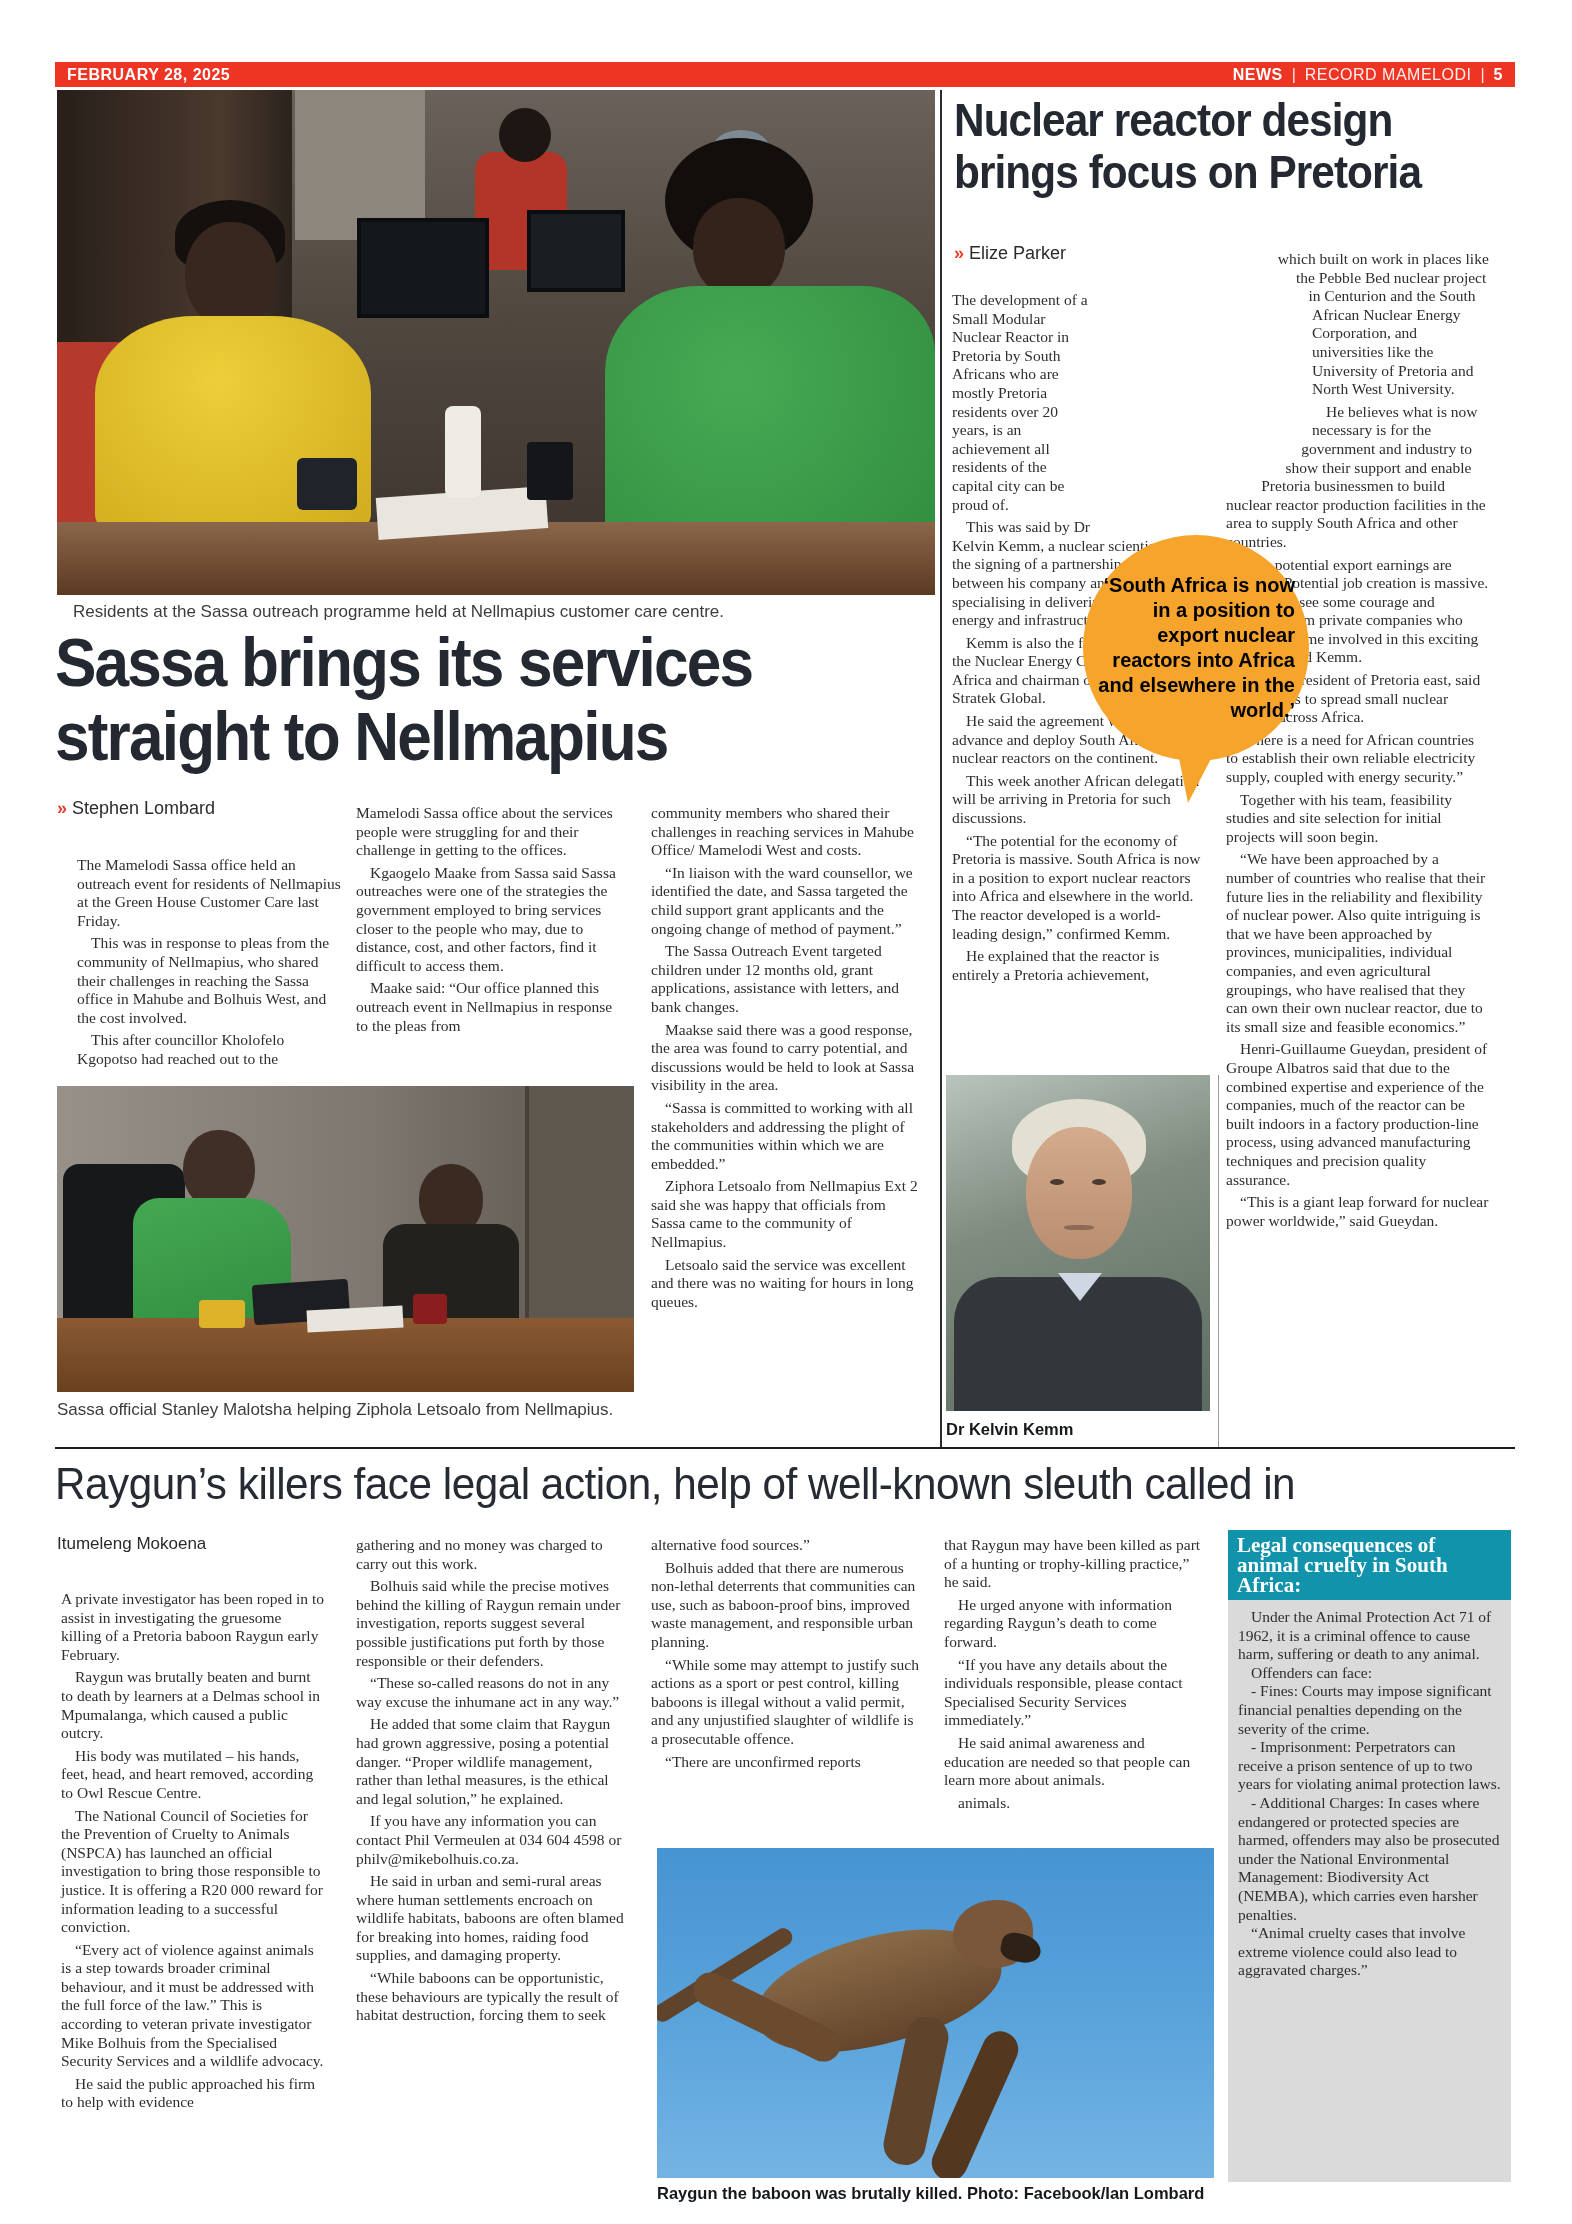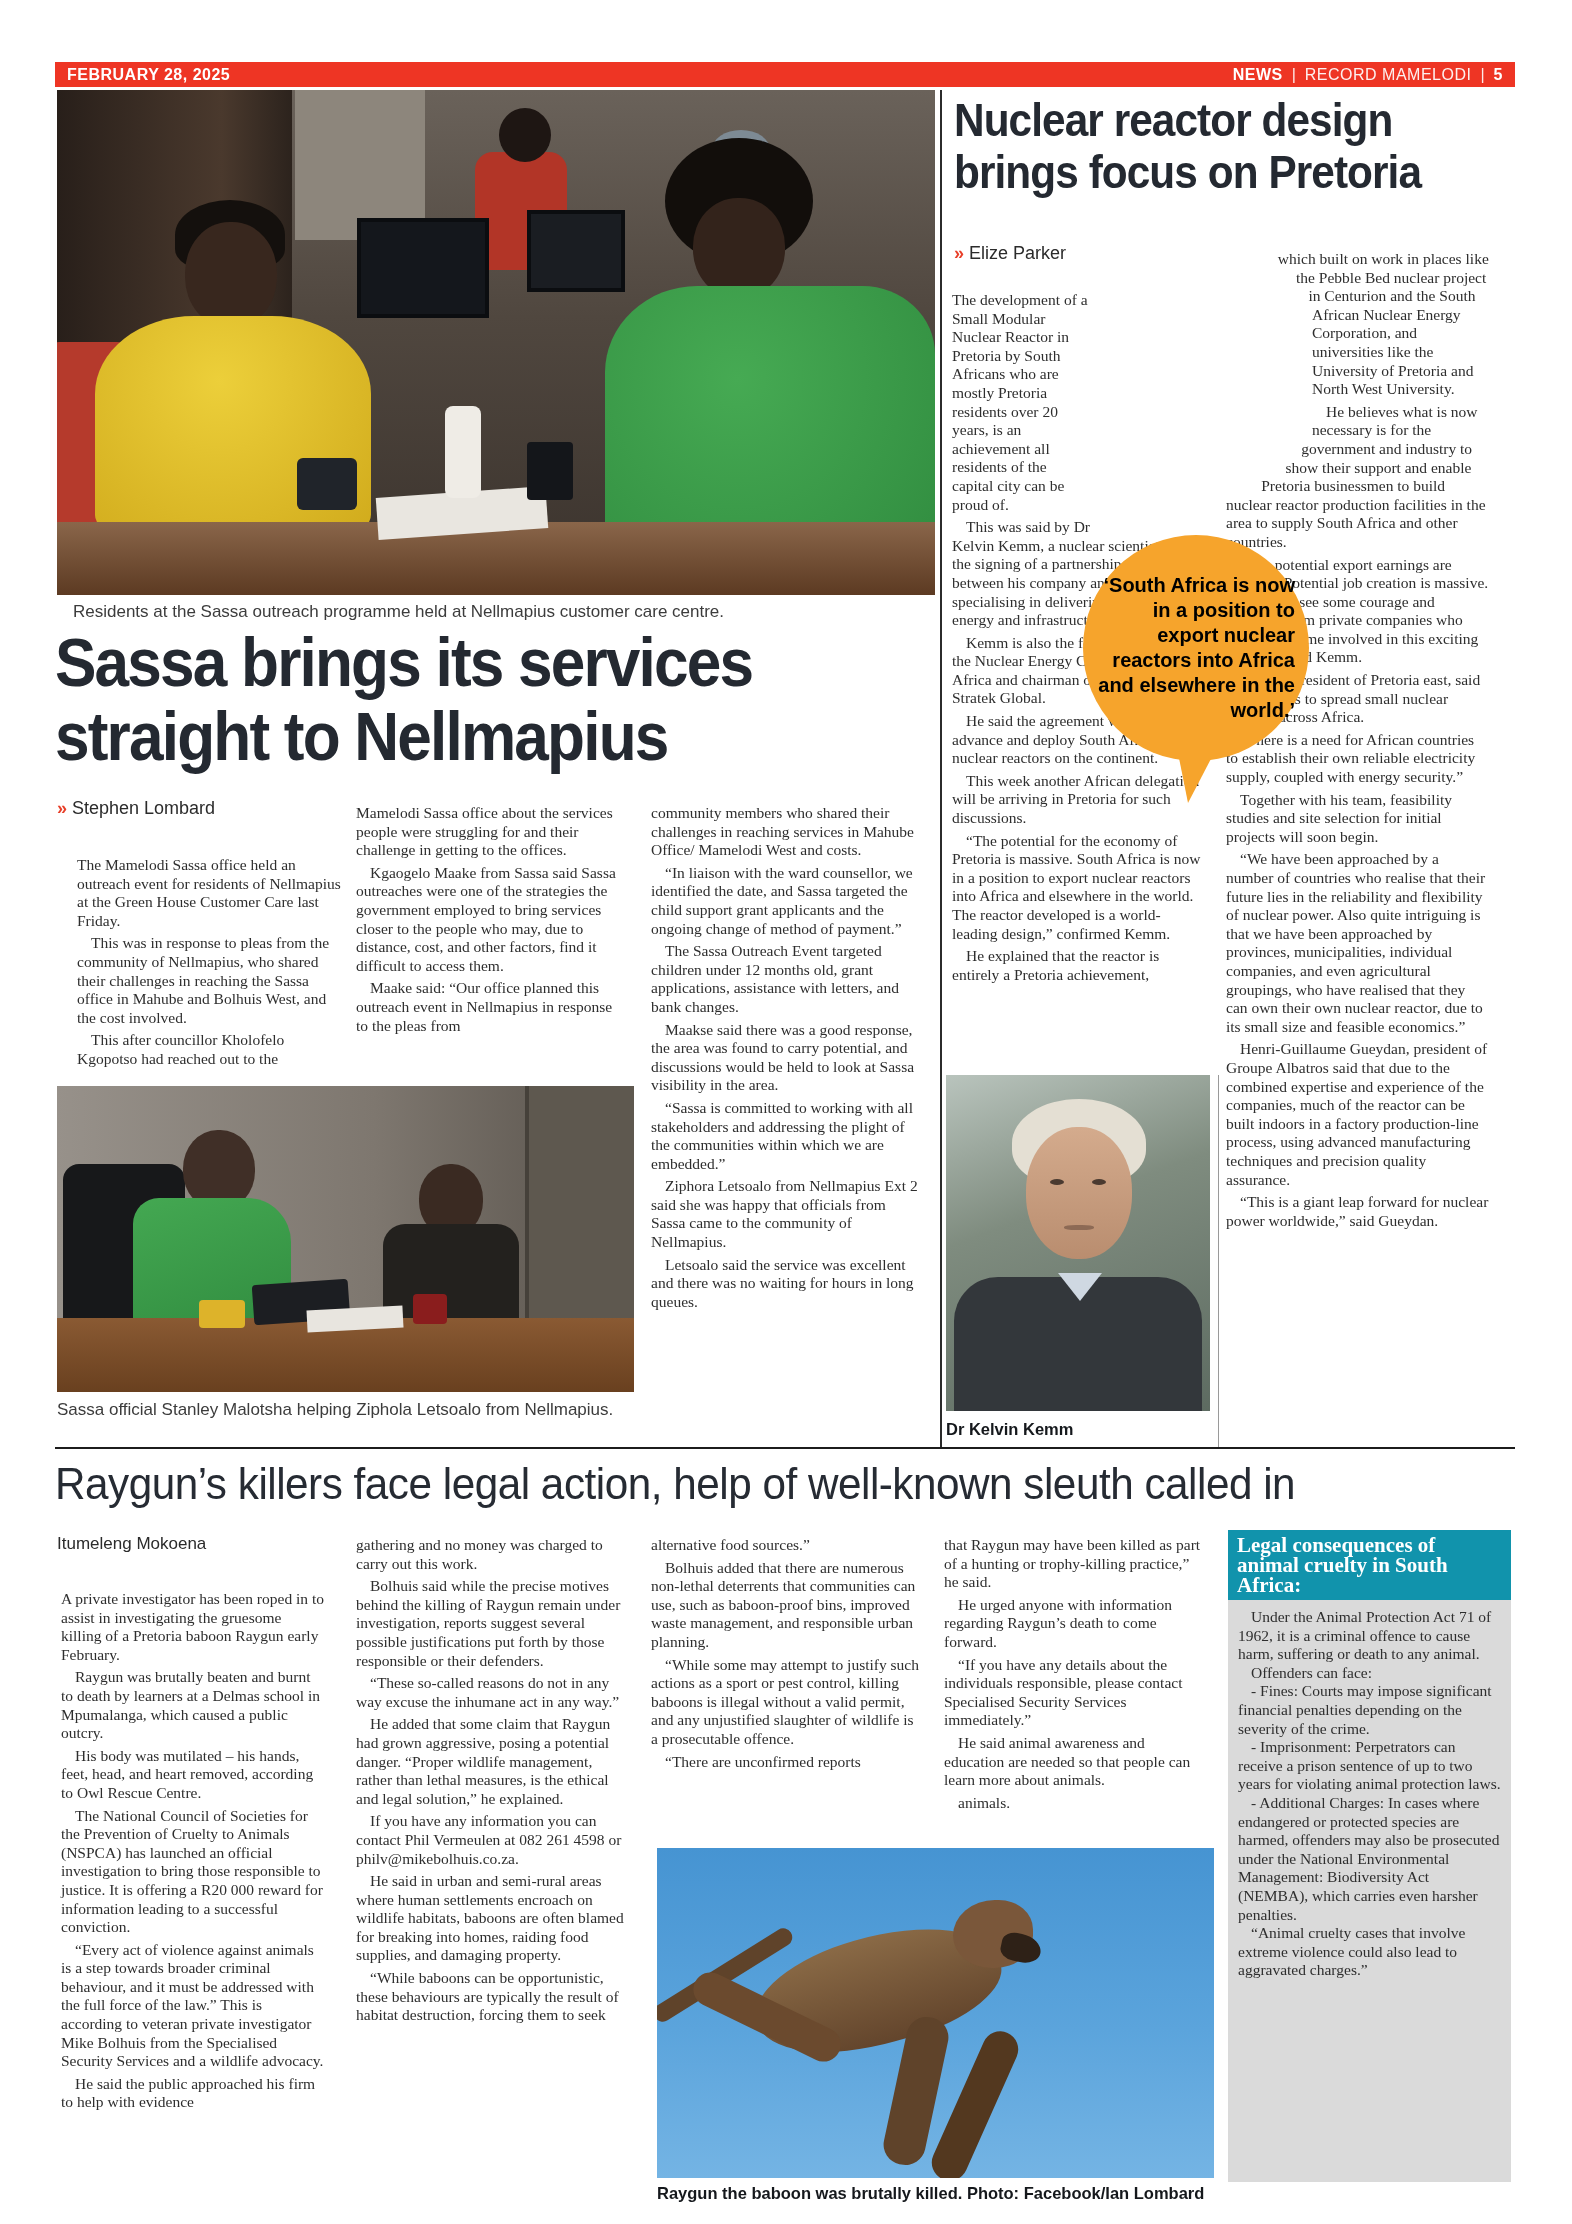--- a/index.html
+++ b/index.html
@@ -216,21 +216,21 @@
         <p class="para">“Every act of violence against animals is a step towards broader criminal behaviour, and it must be addressed with the full force of the law.” This is according to veteran private investigator Mike Bolhuis from the Specialised Security Services and a wildlife advocacy.</p>
         <p class="para">He said the public approached his firm to help with evidence</p>
       </div>
   </div>
   <div class="col" style="left:352px;top:1532px;width:278px;height:660px;">
     <div class="paras">
         <p class="para">gathering and no money was charged to carry out this work.</p>
         <p class="para">Bolhuis said while the precise motives behind the killing of Raygun remain under investigation, reports suggest several possible justifications put forth by those responsible or their defenders.</p>
         <p class="para">“These so-called reasons do not in any way excuse the inhumane act in any way.”</p>
         <p class="para">He added that some claim that Raygun had grown aggressive, posing a potential danger. “Proper wildlife management, rather than lethal measures, is the ethical and legal solution,” he explained.</p>
-        <p class="para">If you have any information you can contact Phil Vermeulen at 082 261 4598 or philv@mikebolhuis.co.za.</p>
+        <p class="para">If you have any information you can contact Phil Vermeulen at 034 604 4598 or philv@mikebolhuis.co.za.</p>
         <p class="para">He said in urban and semi-rural areas where human settlements encroach on wildlife habitats, baboons are often blamed for breaking into homes, raiding food supplies, and damaging property.</p>
         <p class="para">“While baboons can be opportunistic, these behaviours are typically the result of habitat destruction, forcing them to seek</p>
       </div>
   </div>
   <div class="col" style="left:647px;top:1532px;width:278px;height:306px;">
     <div class="paras">
         <p class="para">alternative food sources.”</p>
         <p class="para">Bolhuis added that there are numerous non-lethal deterrents that communities can use, such as baboon-proof bins, improved waste management, and responsible urban planning.</p>
         <p class="para">“While some may attempt to justify such actions as a sport or pest control, killing baboons is illegal without a valid permit, and any unjustified slaughter of wildlife is a prosecutable offence.</p>
         <p class="para">“There are unconfirmed reports</p>

